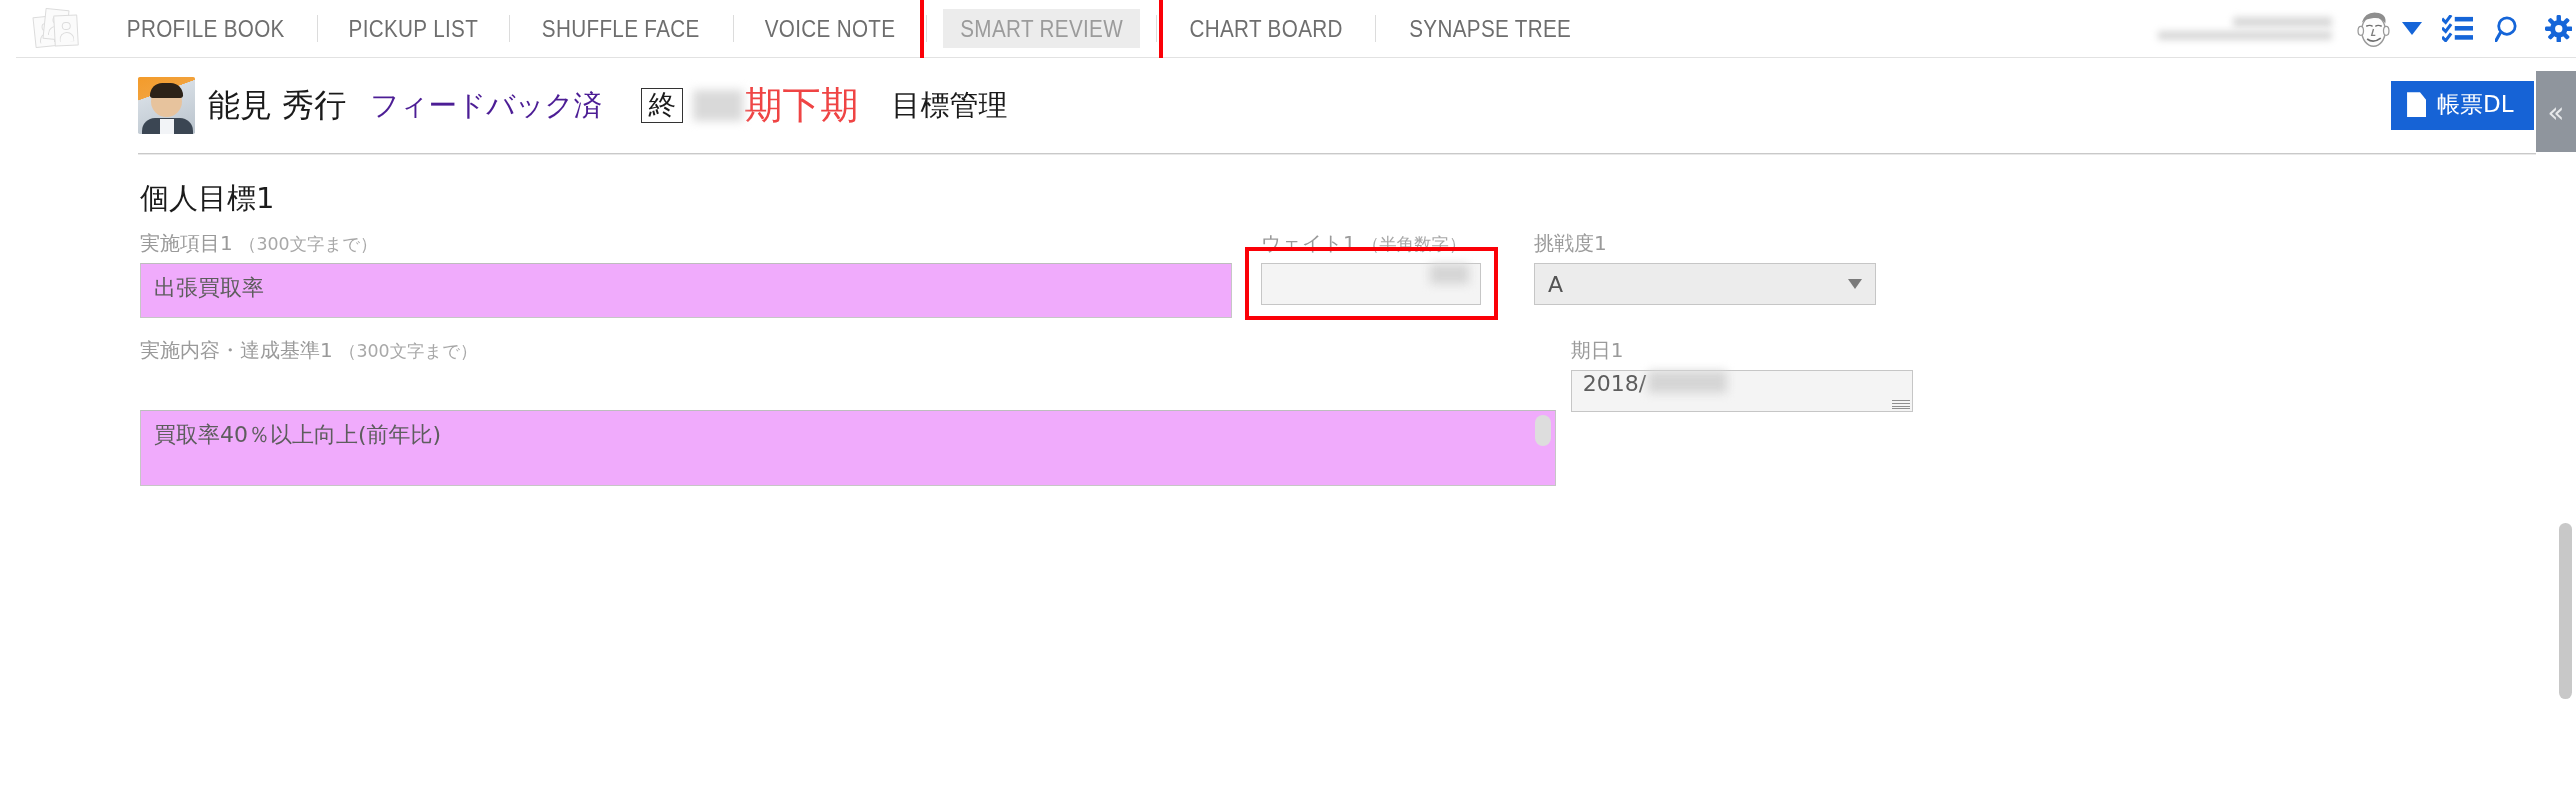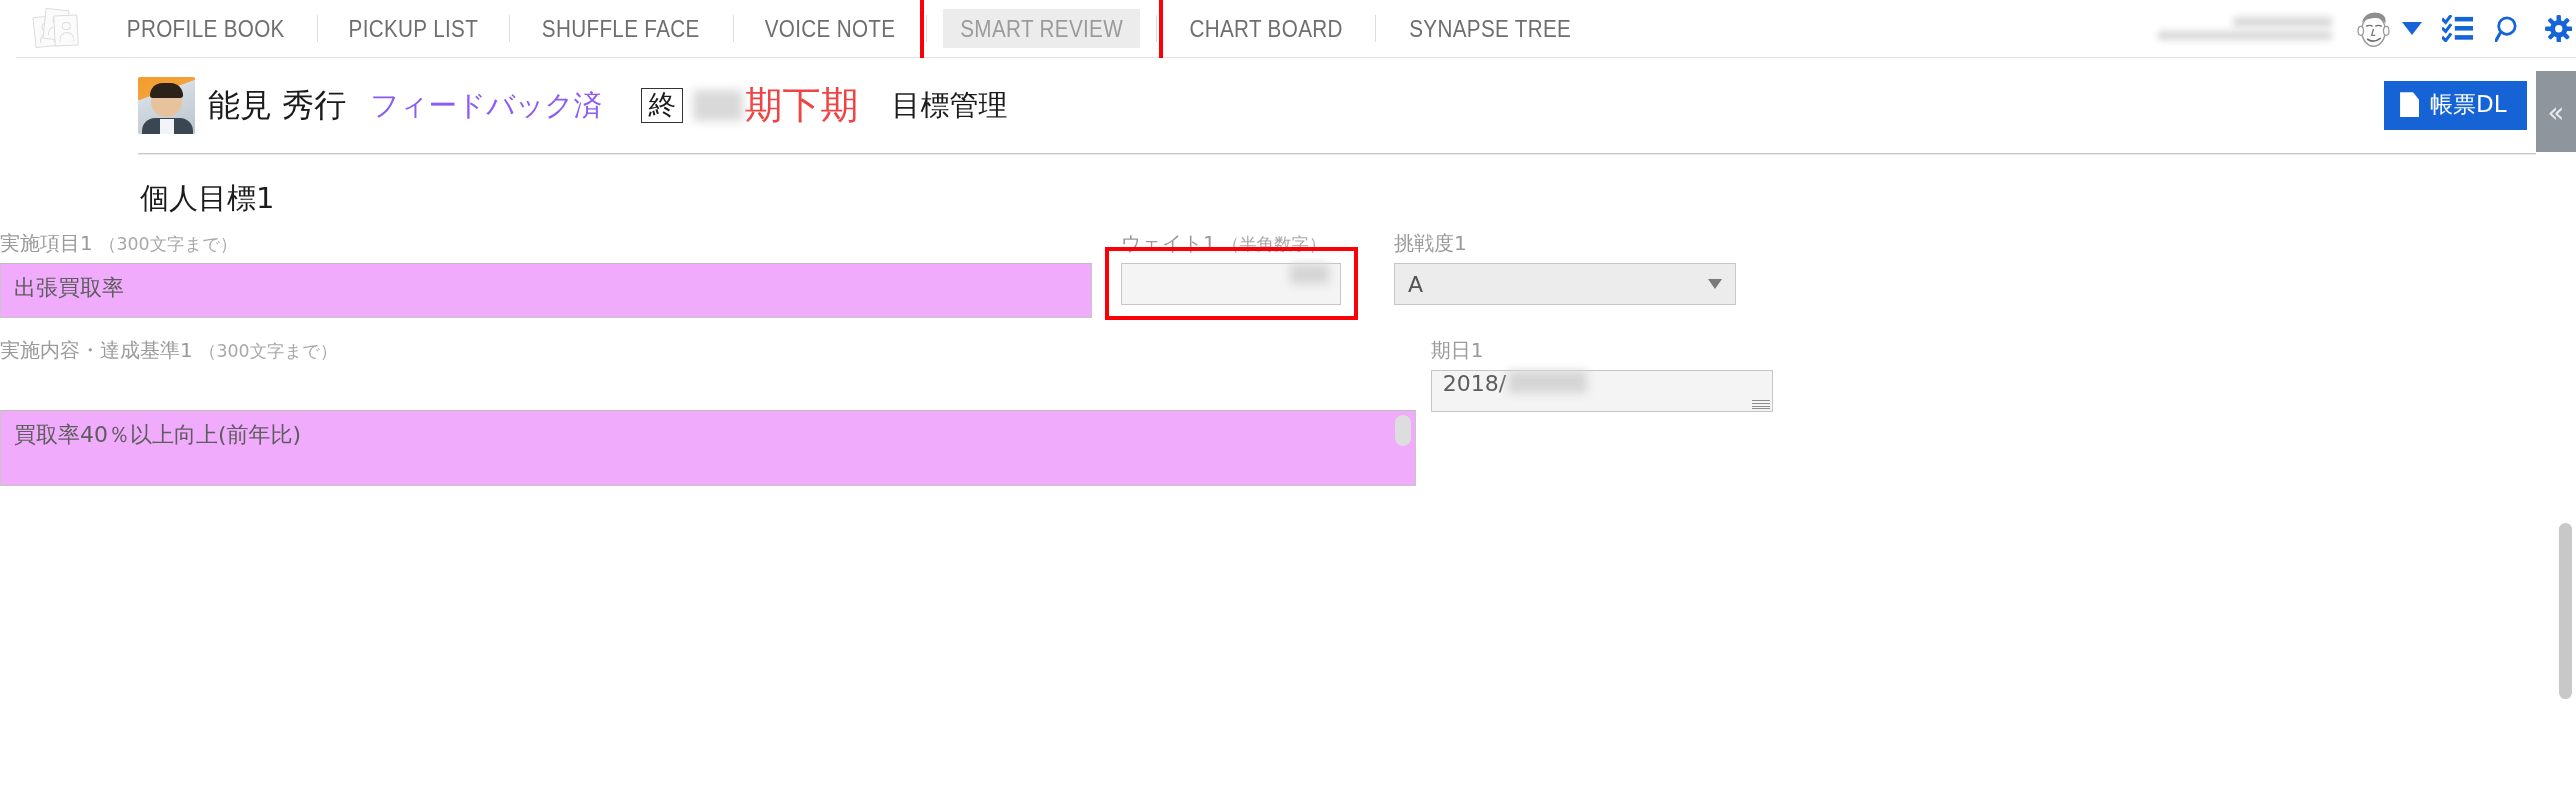--- a/index.html
+++ b/index.html
@@ -101,21 +101,21 @@
     flex: 0 0 auto; cursor: pointer;
   }
   .icon-btn { margin-right: 22px; cursor: pointer; flex: 0 0 auto; line-height: 0; }
   .icon-btn:last-child { margin-right: 20px; }
 
   
   .page-wrap { position: absolute; top: 58px; left: 0; width: 2576px; height: 728px; background: #fff; }
 
   .doc-header {
     display: flex; align-items: center;
-    padding-left: 138px; padding-right: 31px;
+    padding-left: 138px; padding-right: 24px;
     height: 95px;
   }
   .emp-photo {
     width: 57px; height: 57px;
     background: linear-gradient(160deg,#f39b2a 0%,#f2a23c 30%,#d6dde4 30.5%,#b9c3cc 100%);
     border-radius: 1.8px; margin-right: 13px; flex: 0 0 auto;
     position: relative; overflow: hidden;
   }
   .emp-photo .face {
     position: absolute; left: 13px; top: 9.2px; width: 31px; height: 31px;
@@ -131,21 +131,21 @@
   }
   .emp-photo .shirt {
     position: absolute; left: 22px; bottom: -3.7px; width: 13.8px; height: 18.4px;
     background: #f2f4f7; transform: rotate(0deg);
   }
   .emp-name {
     font-size: 32px; color: #1b1b1b; white-space: nowrap;
     font-family: "DejaVu Sans", "Liberation Sans", sans-serif;
   }
   .emp-status {
-    font-size: 28.5px; color: #8b5cf6; margin-left: 24px; white-space: nowrap;
+    font-size: 28.5px; color: #4c1d95; margin-left: 24px; white-space: nowrap;
     font-family: "DejaVu Sans", "Liberation Sans", sans-serif;
   }
   .term-badge {
     margin-left: 39px;
     border: 1.8px solid #333; padding: 1.8px 6.4px 3.7px 6.4px;
     font-size: 27.5px; color: #1b1b1b; line-height: 1;
     font-family: "DejaVu Sans", "Liberation Sans", sans-serif;
   }
   .term-blur {
     width: 50px; height: 31px; background: #d9d9d9;
@@ -190,21 +190,21 @@
     background: linear-gradient(to bottom,#c9c9c9 0,#c9c9c9 0.9px,#e9e9e9 0.9px,#e9e9e9 1.8px);
   }
 
   
   .section-title {
     padding-left: 140px;
     font-size: 29px; color: #1b1b1b;
     margin-top: 24px; margin-bottom: 11px;
     font-family: "DejaVu Sans", "Liberation Sans", sans-serif;
   }
-  .form-area { }
+  .form-area { padding-left: 140px; }
   .frow { display: flex; align-items: flex-start; margin-bottom: 18.4px; }
 
   .fld { position: relative; }
   .flabel {
     font-size: 20px; color: #9a9a9a;
     margin-bottom: 6.4px; white-space: nowrap;
     font-family: "DejaVu Sans", "Liberation Sans", sans-serif;
   }
   .flabel .sub { font-size: 17.4px; color: #a8a8a8; }
 

